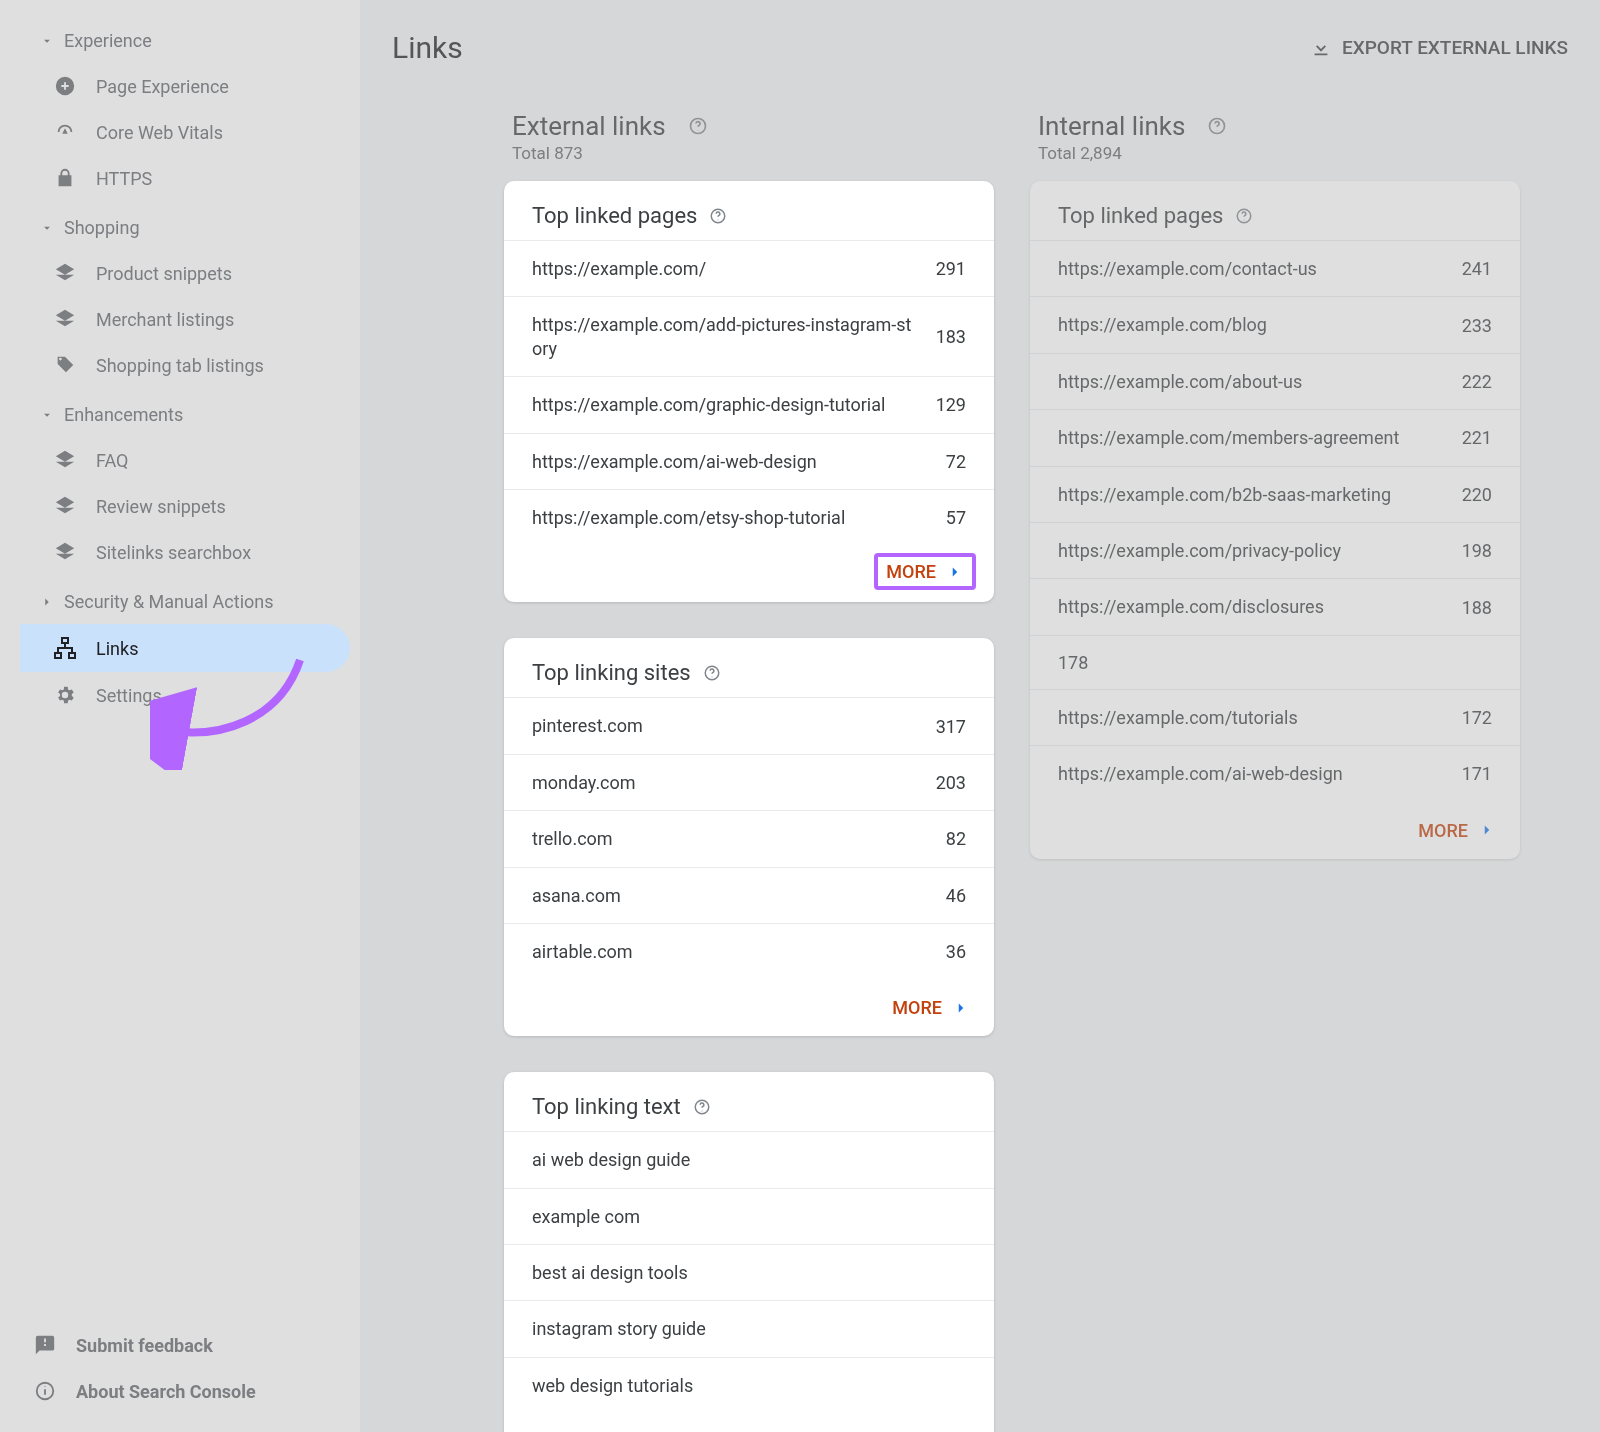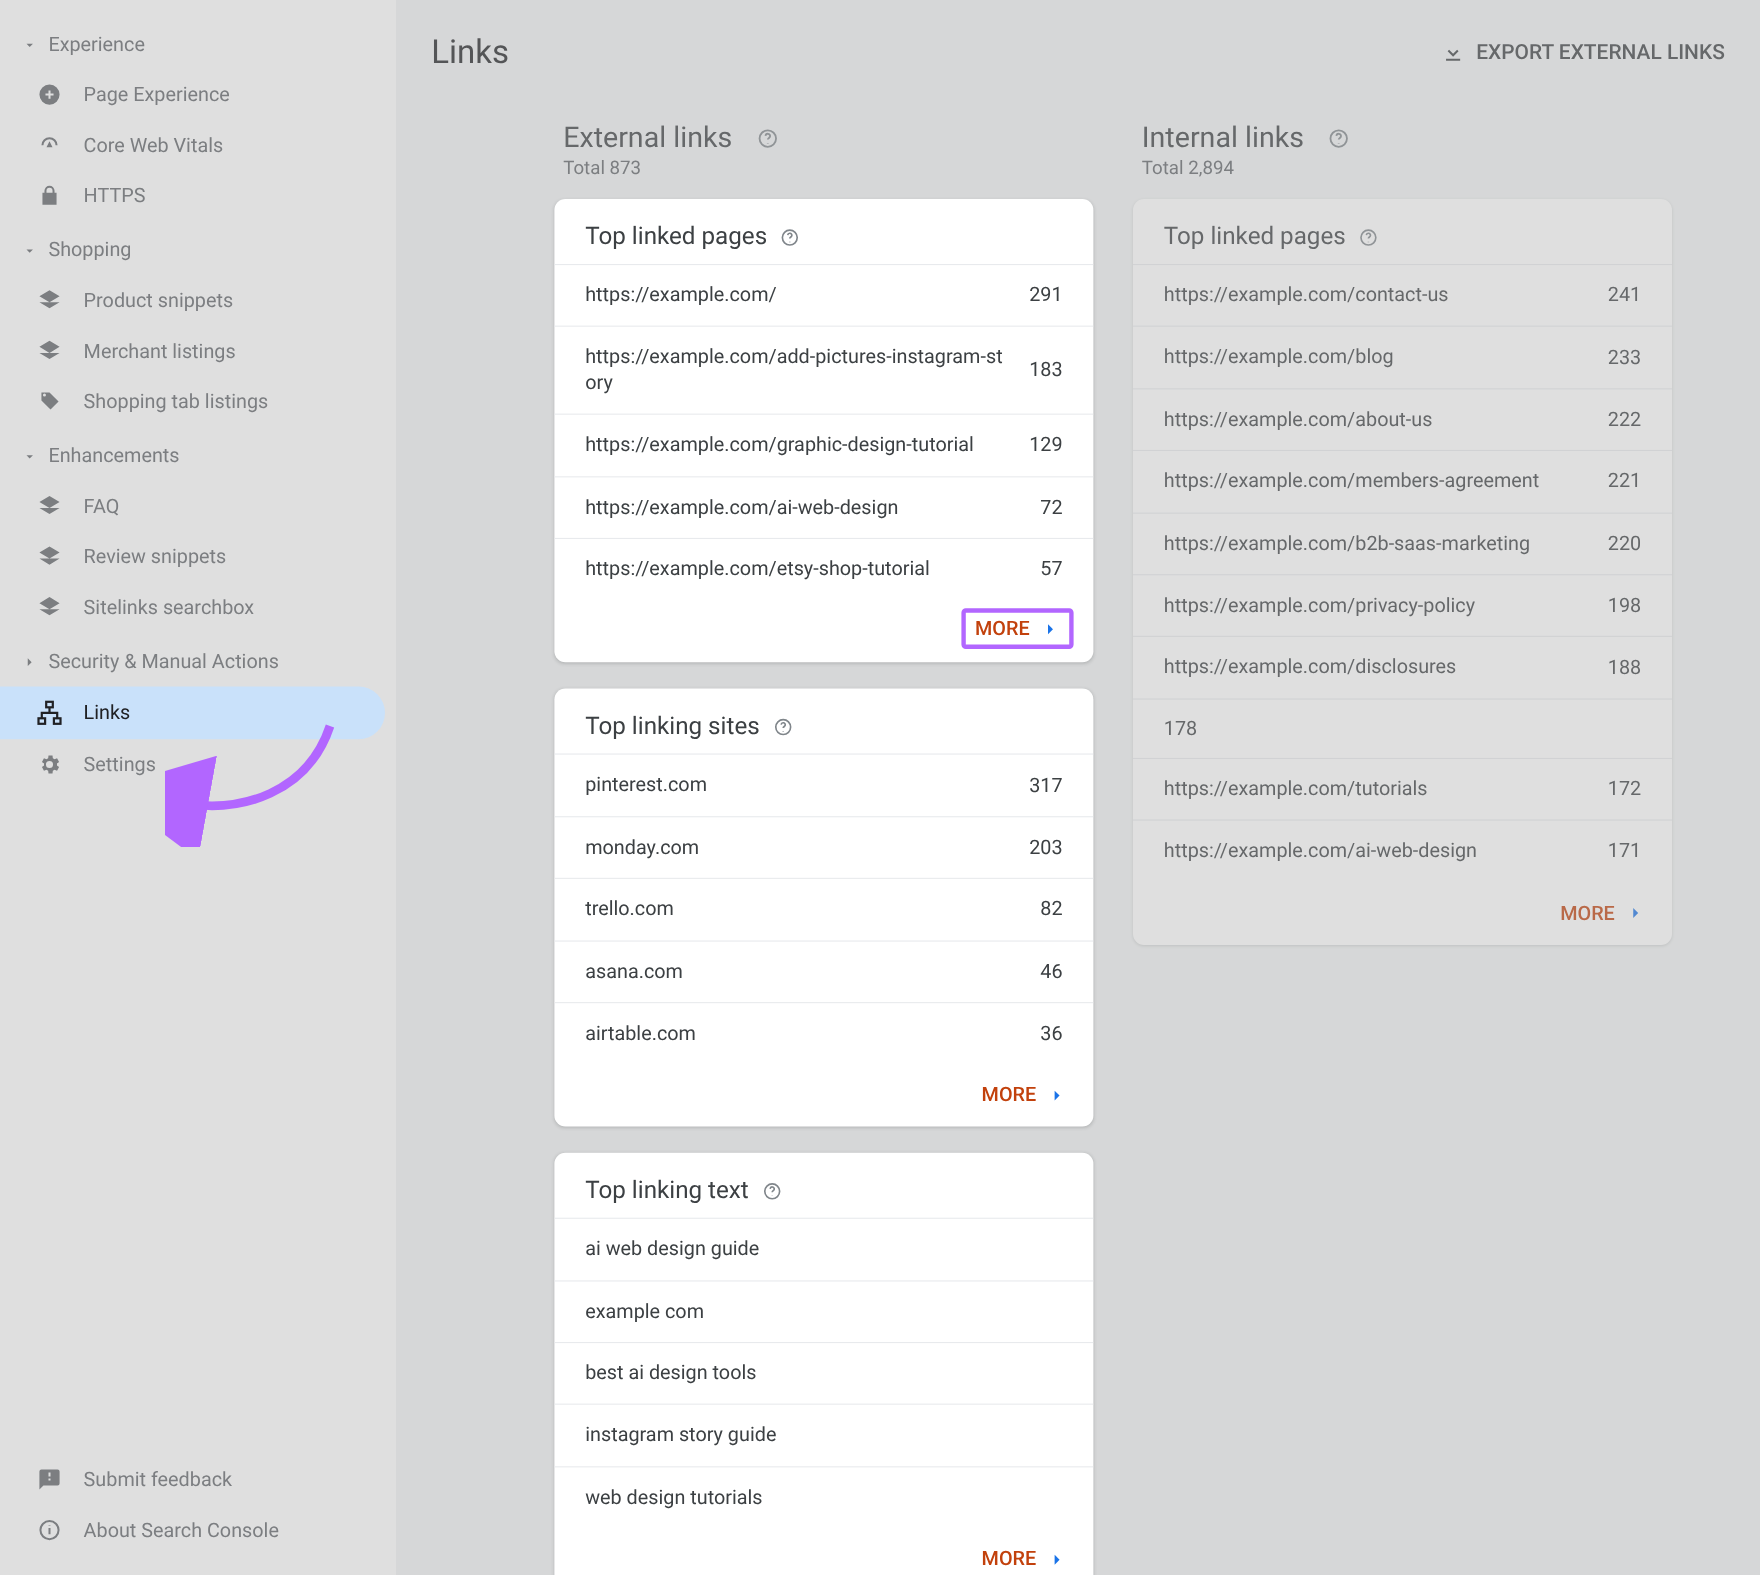--- a/index.html
+++ b/index.html
@@ -21,20 +21,21 @@
 }
 .sidebar {
   position: absolute;
   left: 0; top: 0;
   width: 360px;
   height: 100%;
   background: #fff;
   padding-top: 18px;
   font-size: 18px;
   color: #5f6368;
+  padding-left: 20px;
 }
 .side-group { margin-bottom: 4px; }
 .side-group-header {
   display: flex; align-items: center;
   padding: 12px 20px;
   font-size: 18px;
   color: #5f6368;
   cursor: pointer;
 }
 .side-group-header .chev { margin-right: 10px; display:inline-flex; }
@@ -49,21 +50,21 @@
   background: #c9e1fa;
   color: #202124;
   border-radius: 0 40px 40px 0;
   margin-right: 10px;
   position: relative;
   z-index: 60;
 }
 .side-footer {
   position: absolute;
   bottom: 18px;
-  left: 0; right: 0;
+  left: 0; right: 0; font-weight: bold;
 }
 .content {
   position: absolute;
   left: 360px; top: 0; right: 0;
   padding: 24px 24px 40px 24px;
 }
 .page-header {
   display: flex; align-items: center; justify-content: space-between;
   padding: 6px 8px 22px 8px;
 }
@@ -77,21 +78,21 @@
 }
 .columns { display: flex; gap: 36px; padding: 24px 120px 0 120px; }
 .col { flex: 0 0 490px; }
 .section-header { display:flex; align-items:center; gap:22px; margin-bottom: 2px; padding-left: 8px;}
 .section-title { font-size: 26px; color: #3c4043; font-weight: 400; }
 .section-sub { font-size: 17px; color: #5f6368; margin-bottom: 18px; padding-left: 8px;}
 .card {
   background: #fff;
   border-radius: 10px;
   box-shadow: 0 1px 3px rgba(60,64,67,0.2);
-  margin-bottom: 24px;
+  margin-bottom: 36px;
   overflow: hidden;
 }
 .card.elevated { position: relative; z-index: 60; }
 .card-header {
   display: flex; align-items: center; gap: 12px;
   padding: 22px 28px 12px 28px;
   font-size: 22px;
   color: #3c4043;
 }
 .row {

